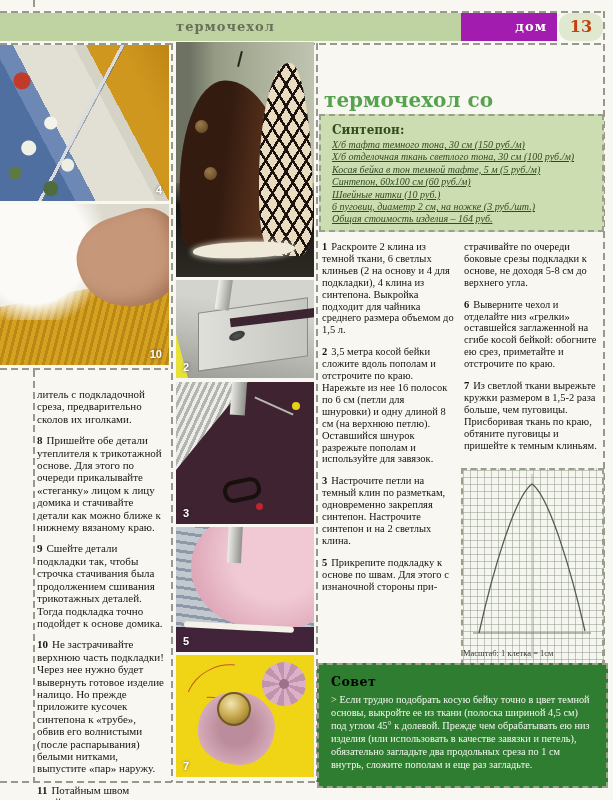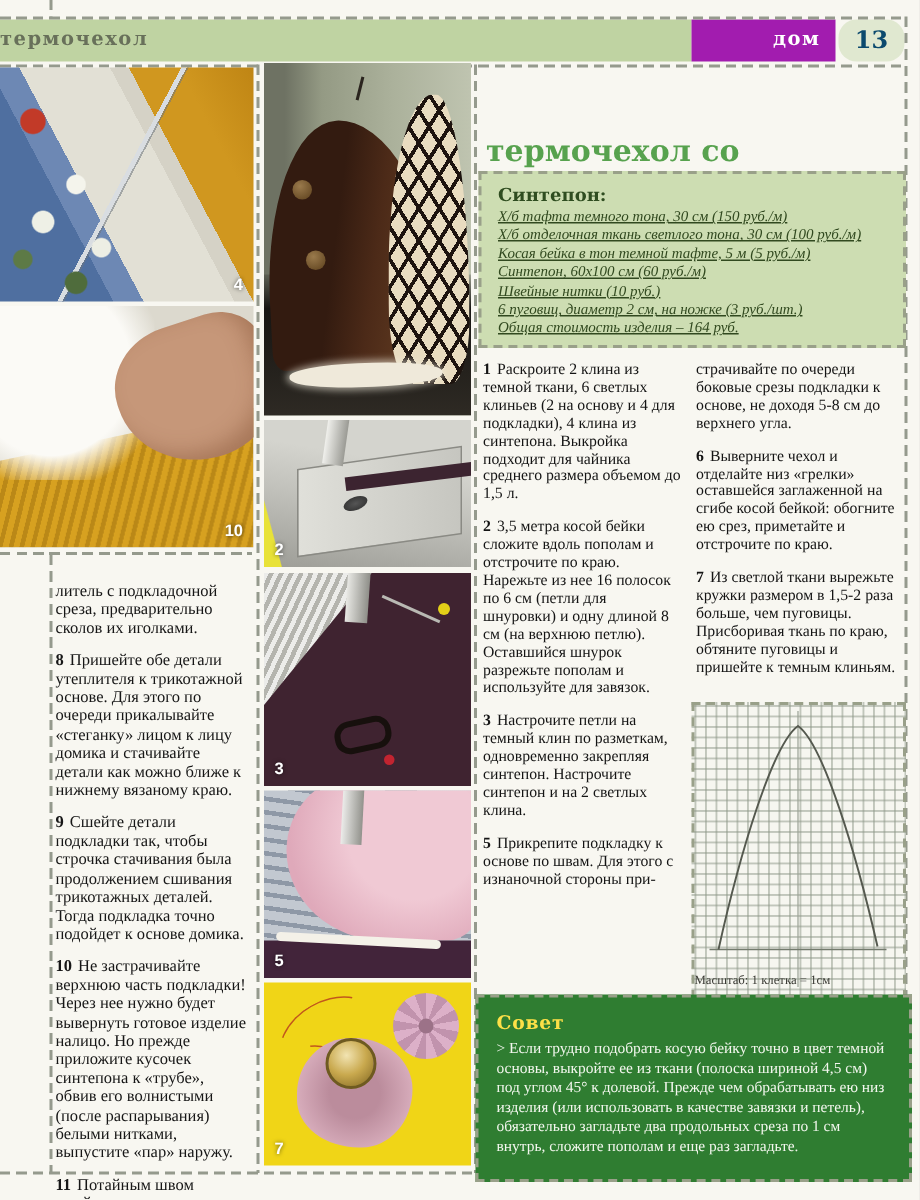--- a/index.html
+++ b/index.html
@@ -6,23 +6,23 @@
   #page{position:relative;width:613px;height:800px;background:#f8f7f1;overflow:hidden;
         font-family:"Liberation Serif",serif;color:#161616;}
   
   .dash-h{position:absolute;height:2px;
     background-image:repeating-linear-gradient(90deg,#959a8d 0 7px,transparent 7px 11px);}
   .dash-v{position:absolute;width:2px;
     background-image:repeating-linear-gradient(180deg,#959a8d 0 7px,transparent 7px 11px);}
   
   .hdr{position:absolute;top:13px;height:28px;line-height:28px;
        font-family:"DejaVu Serif",serif;font-weight:bold;font-size:13px;letter-spacing:1px;}
-  #hdr-light{left:0;width:461px;text-align:left;padding-right:10px;box-sizing:border-box;color:#68705a;}
+  #hdr-light{left:0;width:461px;text-align:center;padding-right:10px;box-sizing:border-box;color:#68705a;}
   #hdr-dark{left:461px;width:96px;text-align:right;padding-right:10px;box-sizing:border-box;color:#ffffff;}
-  #hdr-page{left:559px;width:44px;text-align:center;color:#0c4a6e;font-size:16px;letter-spacing:0;border-radius:12px;}
+  #hdr-page{left:559px;width:44px;text-align:center;color:#c2410c;font-size:16px;letter-spacing:0;border-radius:12px;}
   
   #article-title{position:absolute;left:324px;top:88px;width:284px;
      font-family:"DejaVu Serif",serif;font-weight:bold;font-size:20px;color:#57a24e;}
   
   #materials{position:absolute;left:319px;top:114px;width:285px;height:118px;box-sizing:border-box;
      border:2px dashed #99a089;padding:7px 11px;}
   #materials .mh{font-family:"DejaVu Serif",serif;font-weight:bold;font-size:12px;color:#2f4d20;margin-bottom:2px;}
   #materials .mi{font-style:italic;font-size:10px;line-height:12.4px;color:#31491f;text-decoration:underline;}
   
   .instr p{margin:0 0 10px 0;font-size:10.5px;line-height:11.9px;color:#141414;}
@@ -36,21 +36,21 @@
      border:2px dashed #99a089;background-color:#f6f6f0;
      background-image:linear-gradient(rgba(140,150,135,.5) 1px,transparent 1px),
                       linear-gradient(90deg,rgba(140,150,135,.5) 1px,transparent 1px);
      background-size:7px 7px;}
   #diagram svg{position:absolute;left:0;top:0;}
   #diagram .cap{position:absolute;left:0;right:4px;bottom:6px;text-align:left;
      font-size:8.5px;color:#3a3a34;}
   
   #tip{position:absolute;left:317px;top:663px;width:291px;height:125px;box-sizing:border-box;
      border:2px dashed #99a089;padding:9px 12px;color:#f3f7ee;}
-  #tip .th{font-family:"DejaVu Serif",serif;font-weight:bold;font-size:12.5px;letter-spacing:.5px;margin-bottom:4px;color:#fde047;}
+  #tip .th{font-family:"DejaVu Serif",serif;font-weight:bold;font-size:12.5px;letter-spacing:.5px;margin-bottom:4px;color:#000000;}
   #tip .tt{font-size:10.3px;line-height:13px;}
   
   .photo{position:absolute;overflow:hidden;}
   .badge{position:absolute;font-family:"Liberation Sans",sans-serif;font-weight:bold;
      font-size:11px;color:#fff;text-shadow:0 0 3px rgba(0,0,0,.6);}
   .badge.bl{left:7px;bottom:5px;} .badge.br{right:7px;bottom:5px;}
   #ph-embroidery{left:0;top:45px;width:169px;height:156px;
     background:
       radial-gradient(circle at 13% 23%, #c23a28 0 8px, rgba(194,58,40,0) 9px),
       radial-gradient(circle at 30% 50%, #f4f4ec 0 6px, rgba(255,255,255,0) 7px),

